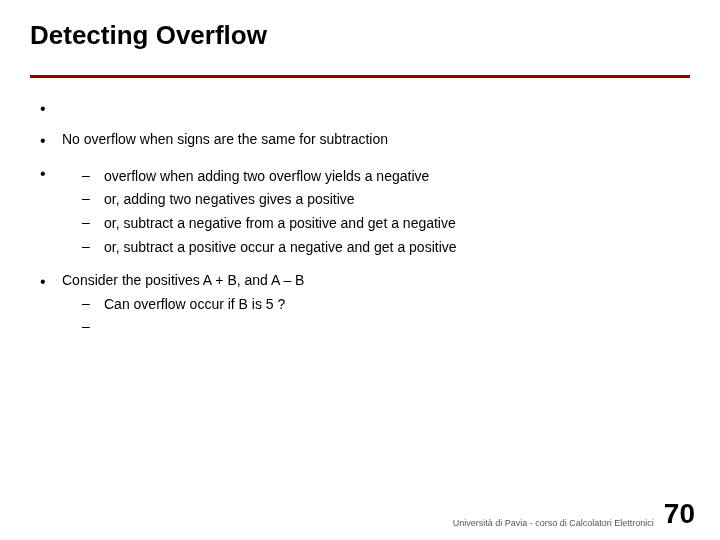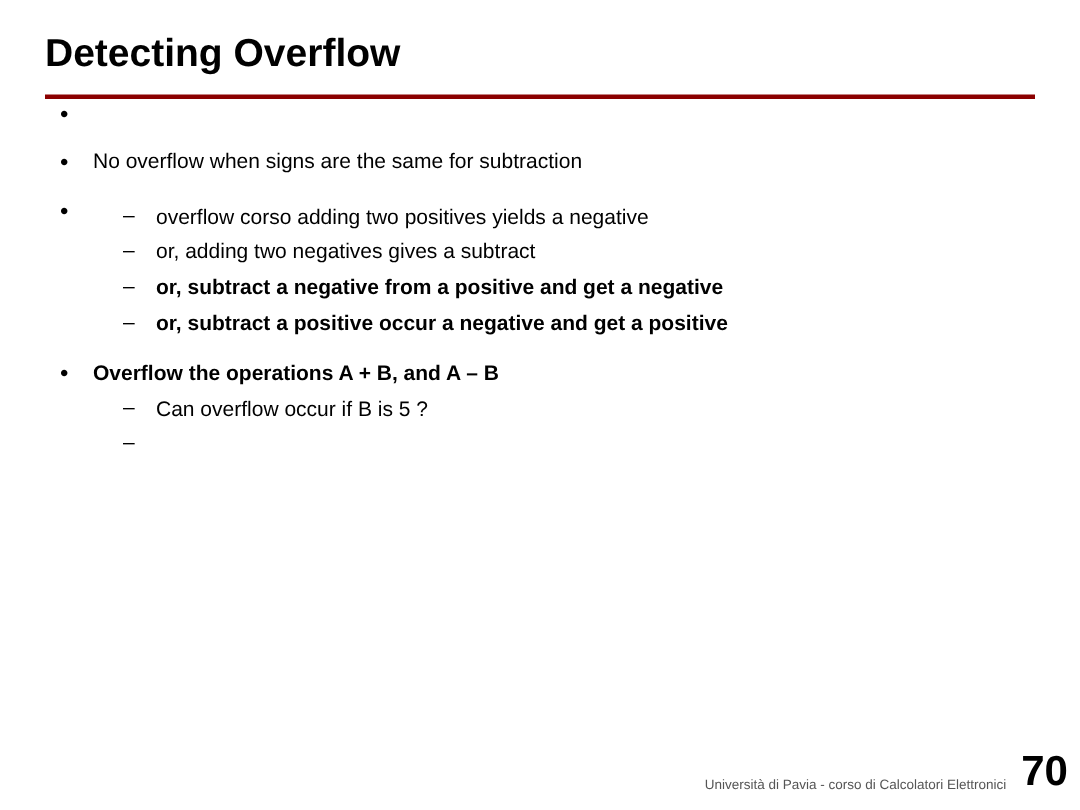--- a/index.html
+++ b/index.html
@@ -19,21 +19,22 @@
     .slide {
       width: 720px;
       height: 540px;
       background: #ffffff;
       padding: 20px 30px 20px 30px;
       position: relative;
     }
 
     .title-area {
       border-bottom: 3px solid #8B0000;
-      padding-bottom: 12px;
+      padding-bottom: 24px;
+      margin-bottom: 20px;
     }
 
     .title {
       font-size: 26px;
       font-weight: bold;
       color: #000000;
     }
 
     .content {
       padding-left: 10px;
@@ -81,27 +82,27 @@
     .sub-dash {
       min-width: 18px;
       margin-right: 4px;
     }
 
     .sub-text {
       line-height: 1.4;
     }
 
     .bold {
-      font-weight: bold;
+      font-weight: normal;
     }
 
     .footer {
       position: absolute;
       bottom: 12px;
-      right: 8px;
+      right: 25px;
       display: flex;
       align-items: flex-end;
       gap: 10px;
     }
 
     .footer-text {
       font-size: 9px;
       color: #555555;
     }
 
@@ -131,42 +132,42 @@
         <span class="bullet-dot">•</span>
         <span class="bullet-text">No overflow when signs are the same for subtraction</span>
       </li>
 
       <li class="bullet-item">
         <span class="bullet-dot">•</span>
         <div>
           <ul class="sub-list">
             <li class="sub-item">
               <span class="sub-dash">–</span>
-              <span class="sub-text">overflow corso adding two positives yields a negative</span>
+              <span class="sub-text">overflow when adding two overflow yields a negative</span>
             </li>
             <li class="sub-item">
               <span class="sub-dash">–</span>
-              <span class="sub-text">or, adding two negatives gives a subtract</span>
+              <span class="sub-text">or, adding two negatives gives a positive</span>
             </li>
             <li class="sub-item">
               <span class="sub-dash">–</span>
               <span class="sub-text bold">or, subtract a negative from a positive and get a negative</span>
             </li>
             <li class="sub-item">
               <span class="sub-dash">–</span>
               <span class="sub-text bold">or, subtract a positive occur a negative and get a positive</span>
             </li>
           </ul>
         </div>
       </li>
 
       <li class="bullet-item">
         <span class="bullet-dot">•</span>
         <div>
-          <span class="bullet-text bold">Overflow the operations A + B, and A – B</span>
+          <span class="bullet-text bold">Consider the positives A + B, and A – B</span>
           <ul class="sub-list">
             <li class="sub-item">
               <span class="sub-dash">–</span>
               <span class="sub-text">Can overflow occur if B is 5 ?</span>
             </li>
             <li class="sub-item">
               <span class="sub-dash">–</span>
             </li>
           </ul>
         </div>

